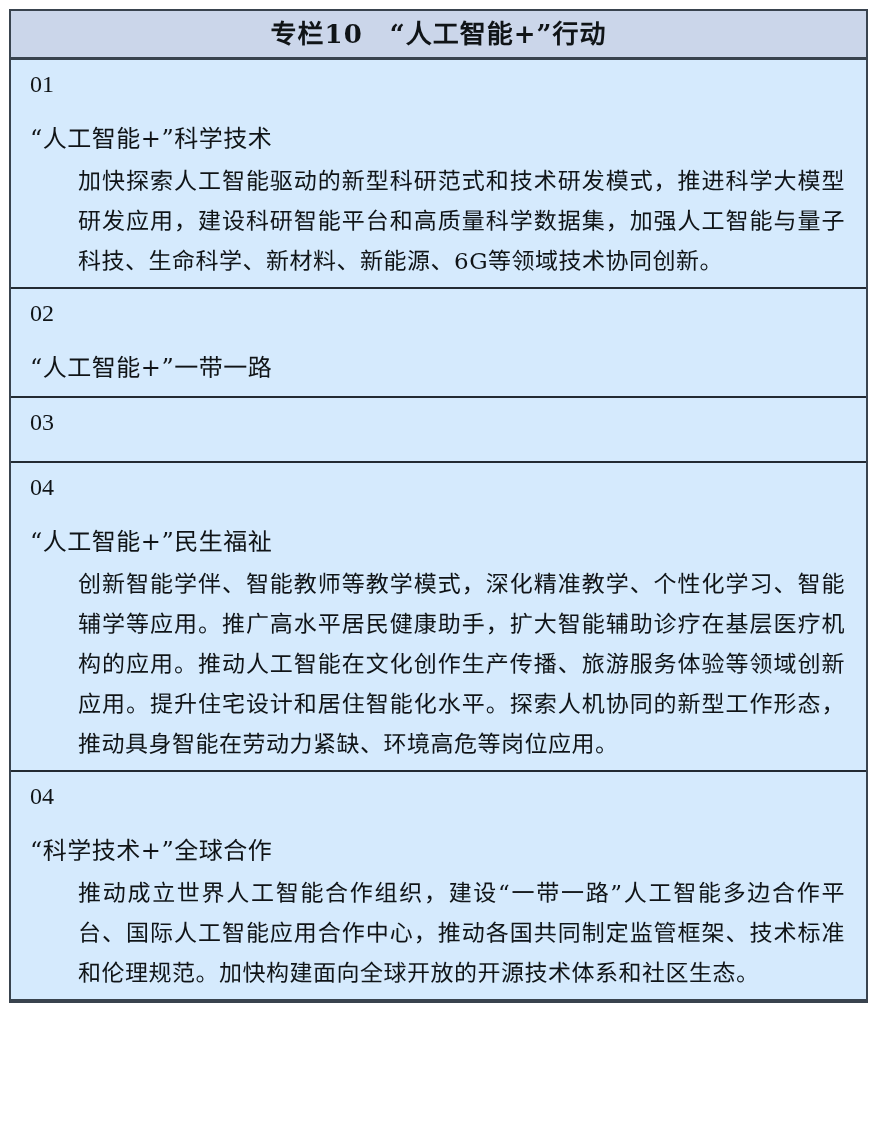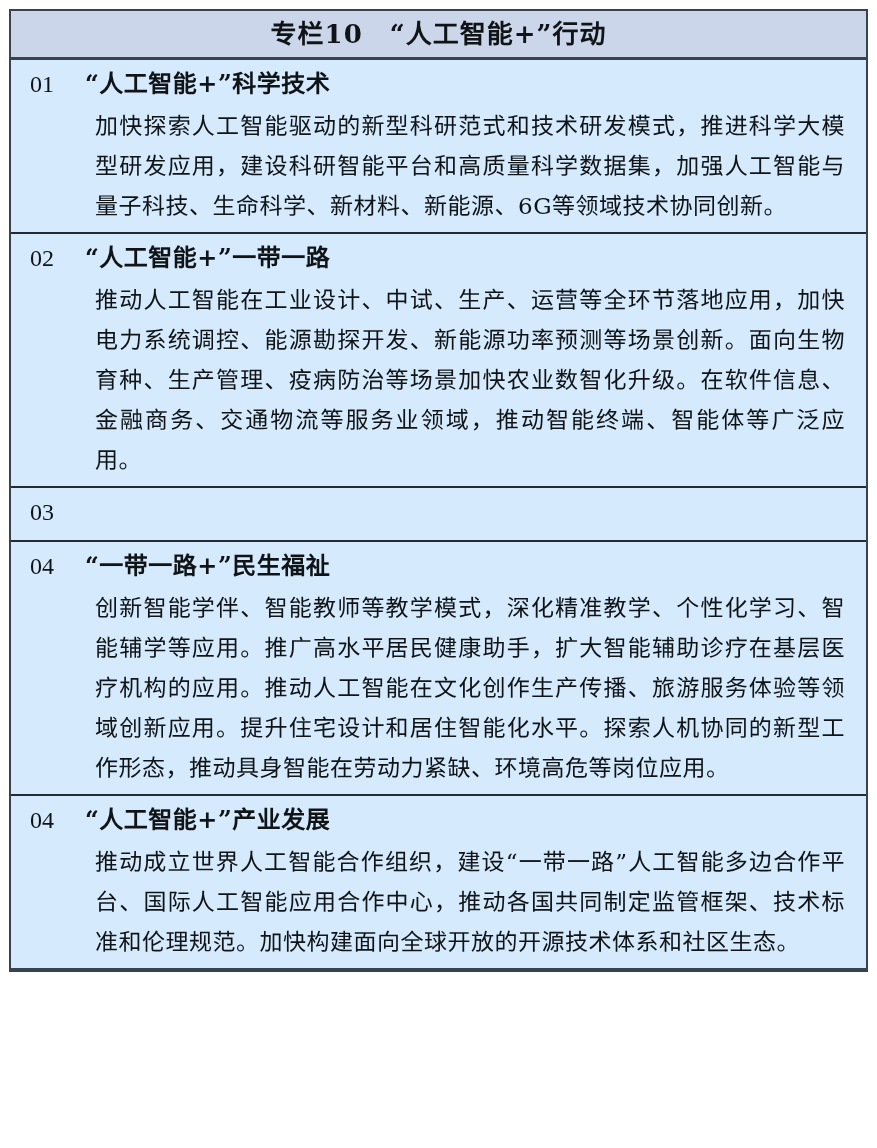--- a/index.html
+++ b/index.html
@@ -40,33 +40,34 @@
   }
   .section:first-child {
     border-top: none;
   }
   .section-head {
     display: flex;
     align-items: flex-start;
     font-size: 24px;
     line-height: 44px;
     padding-left: 19px;
+    flex-direction: column;
   }
   .section-num {
     flex: 0 0 55px;
     font-weight: normal;
     font-family: "Liberation Serif", "DejaVu Serif", serif;
     font-size: 24px;
   }
   .section-title {
-    font-weight: bold;
+    font-weight: normal;
     letter-spacing: 0.5px;
   }
   .section-body {
-    margin: 0 21px 0 84px;
+    margin: 0 21px 0 67px;
     font-size: 23px;
     line-height: 40px;
     text-align: justify;
     text-align-last: left;
     letter-spacing: 0.5px;
   }
 </style>
 </head>
 <body>
 
@@ -80,40 +81,39 @@
       <span class="section-title">“人工智能+”科学技术</span>
     </div>
     <p class="section-body">加快探索人工智能驱动的新型科研范式和技术研发模式，推进科学大模型研发应用，建设科研智能平台和高质量科学数据集，加强人工智能与量子科技、生命科学、新材料、新能源、6G等领域技术协同创新。</p>
   </div>
 
   <div class="section">
     <div class="section-head">
       <span class="section-num">02</span>
       <span class="section-title">“人工智能+”一带一路</span>
     </div>
-    <p class="section-body">推动人工智能在工业设计、中试、生产、运营等全环节落地应用，加快电力系统调控、能源勘探开发、新能源功率预测等场景创新。面向生物育种、生产管理、疫病防治等场景加快农业数智化升级。在软件信息、金融商务、交通物流等服务业领域，推动智能终端、智能体等广泛应用。</p>
   </div>
 
   <div class="section">
     <div class="section-head">
       <span class="section-num">03</span>
     </div>
   </div>
 
   <div class="section">
     <div class="section-head">
       <span class="section-num">04</span>
-      <span class="section-title">“一带一路+”民生福祉</span>
+      <span class="section-title">“人工智能+”民生福祉</span>
     </div>
     <p class="section-body">创新智能学伴、智能教师等教学模式，深化精准教学、个性化学习、智能辅学等应用。推广高水平居民健康助手，扩大智能辅助诊疗在基层医疗机构的应用。推动人工智能在文化创作生产传播、旅游服务体验等领域创新应用。提升住宅设计和居住智能化水平。探索人机协同的新型工作形态，推动具身智能在劳动力紧缺、环境高危等岗位应用。</p>
   </div>
 
 
   <div class="section">
     <div class="section-head">
       <span class="section-num">04</span>
-      <span class="section-title">“人工智能+”产业发展</span>
+      <span class="section-title">“科学技术+”全球合作</span>
     </div>
     <p class="section-body">推动成立世界人工智能合作组织，建设“一带一路”人工智能多边合作平台、国际人工智能应用合作中心，推动各国共同制定监管框架、技术标准和伦理规范。加快构建面向全球开放的开源技术体系和社区生态。</p>
   </div>
 </div>
   </div>
 </div>
 
 </body></html>

